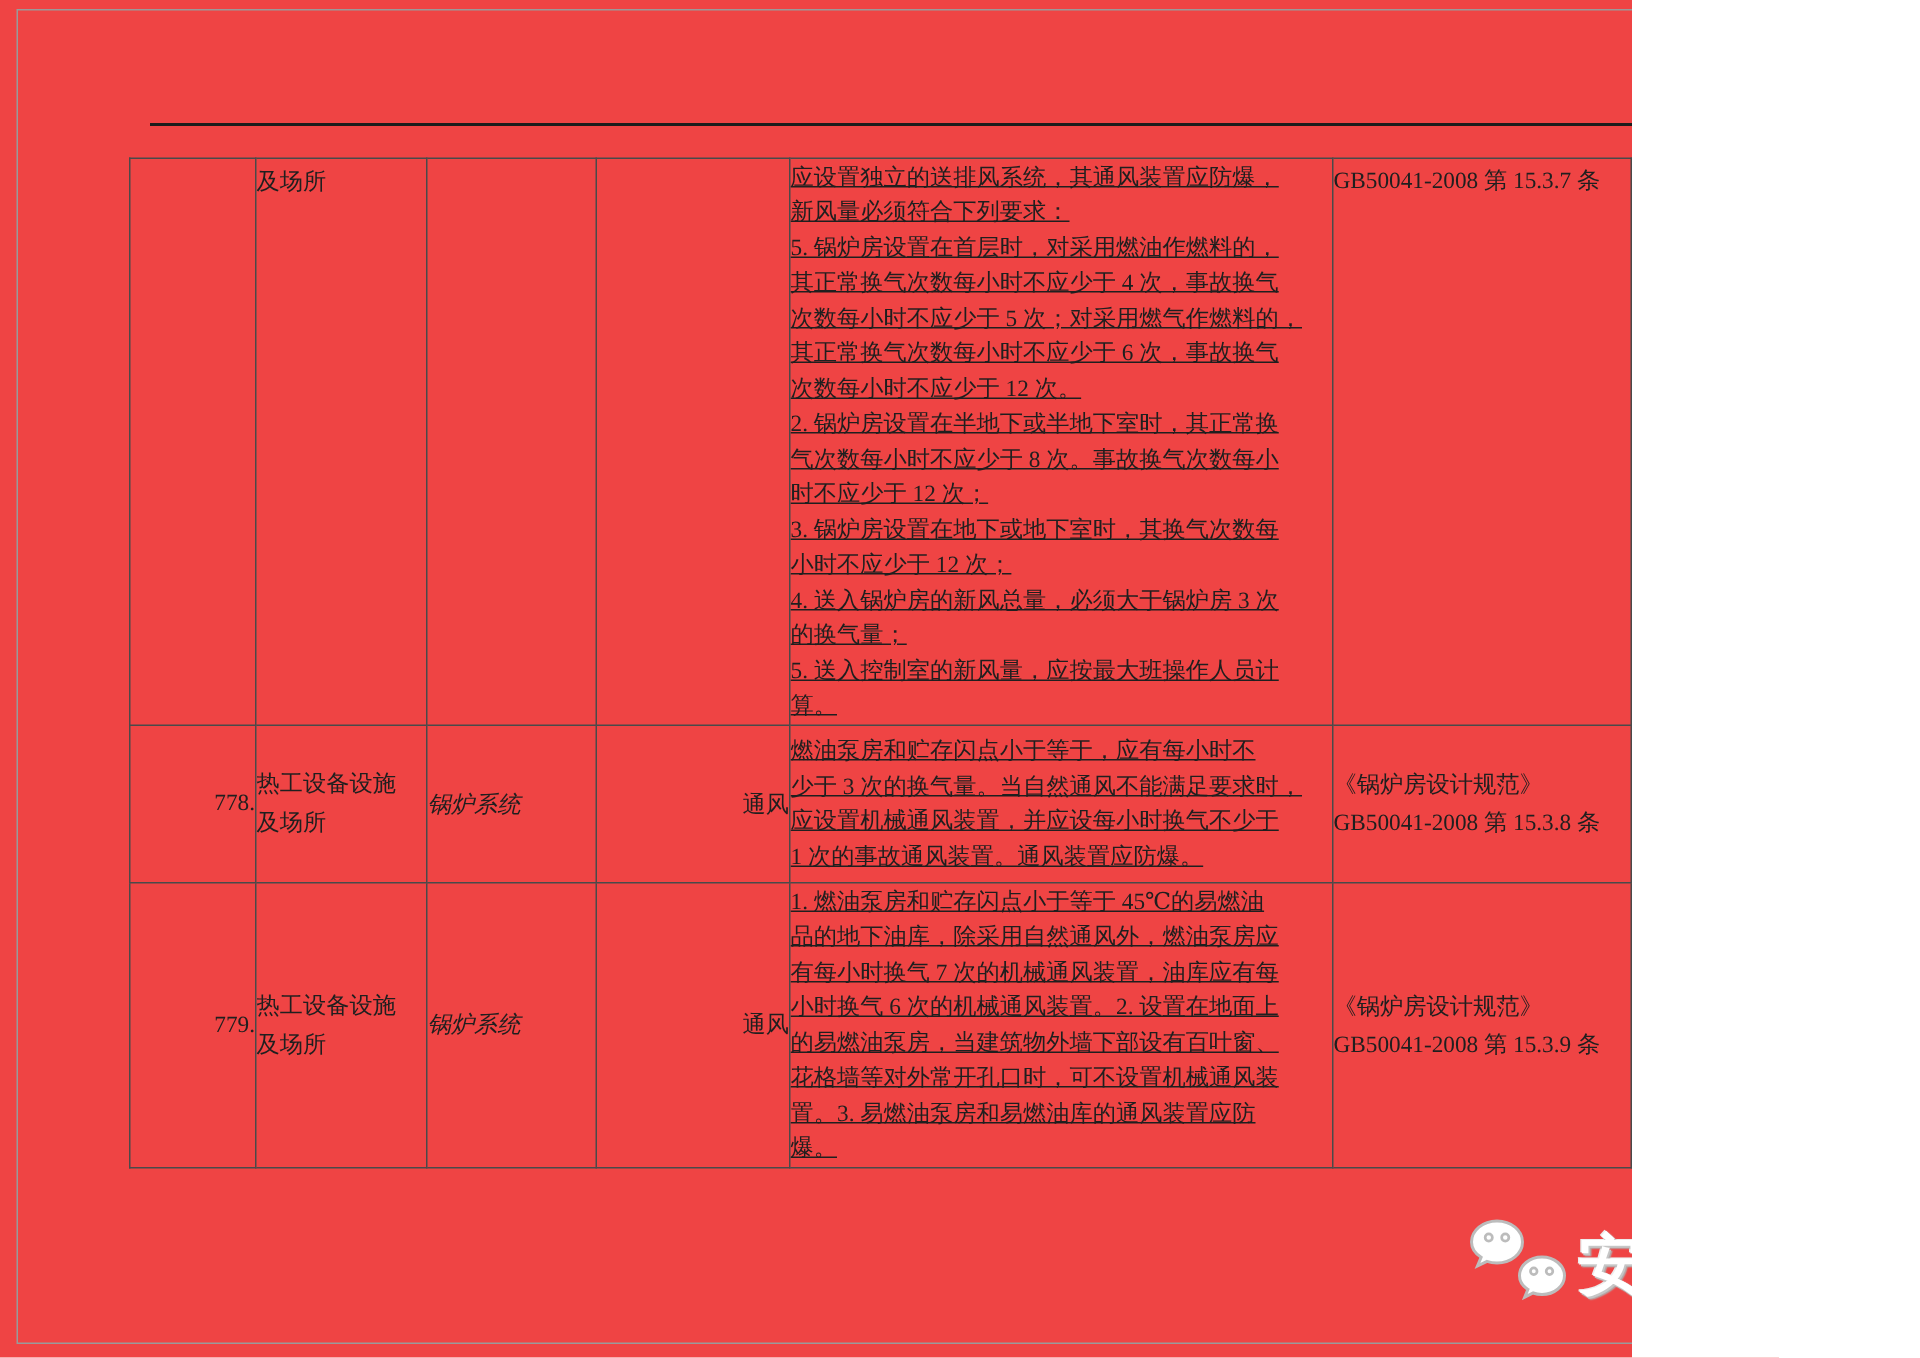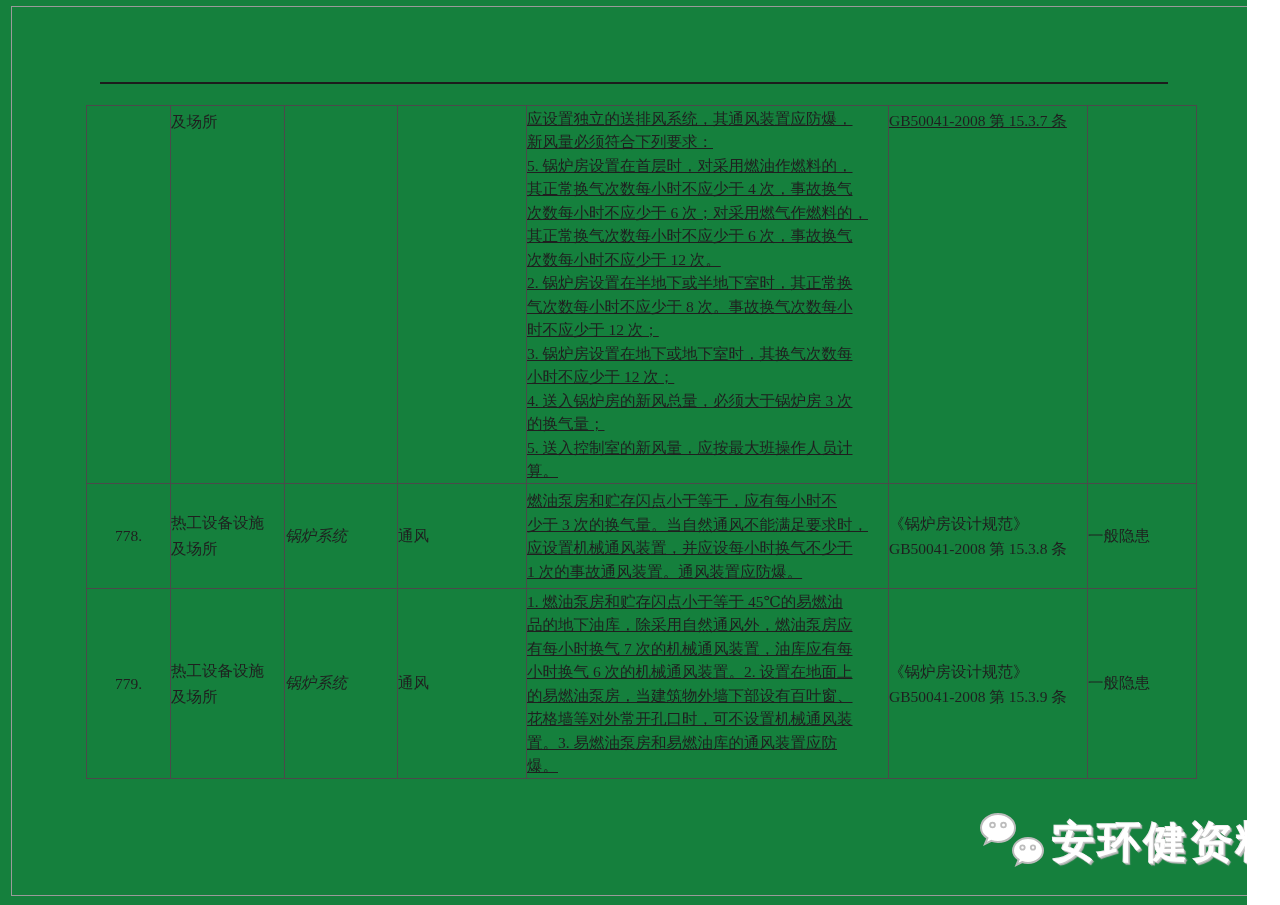--- a/index.html
+++ b/index.html
@@ -3,23 +3,23 @@
 <meta charset="utf-8">
 <style>
   html, body {
     margin: 0;
     padding: 0;
     background: #ffffff;
     font-family: "Liberation Serif", "DejaVu Serif", serif;
   }
   #stage {
     position: relative;
-    width: 1247px;
+    width: 1088px;
     height: 905px;
-    background: #15803d;
+    background: #ef4444;
     overflow: hidden;
     color: #1f1f1f;
   }
   #page-border {
     position: absolute;
     left: 11px; top: 6px;
     width: 1259px; height: 890px;
     border: 1px solid #9a9a9a;
     box-sizing: border-box;
   }
@@ -40,36 +40,36 @@
   }
   table.audit td {
     border: 1.5px solid #4a4a4a;
     padding: 0;
     vertical-align: middle;
     overflow: hidden;
     box-sizing: border-box;
   }
   .line { line-height: 23.5px; }
 
-  td.col-serial   { text-align: center; }
+  td.col-serial   { text-align: right; }
   td.col-location { padding-left: 12px; }
   td.col-location .line { line-height: 26px; }
   td.col-system   { padding-left: 12px; font-style: italic; }
-  td.col-category { padding-left: 14px; }
+  td.col-category { padding-left: 14px; text-align: right; }
   td.col-requirement {
     vertical-align: top;
     padding: 2px 3px 0 7px;
     text-decoration: underline;
   }
   td.col-basis { padding-left: 9px; }
   td.col-basis .line { line-height: 25px; }
   td.col-severity { padding-left: 10px; }
 
   tr.continuation td.col-location { vertical-align: top; padding-top: 3px; }
-  tr.continuation td.col-basis    { vertical-align: top; padding-top: 2px; text-decoration: underline; }
+  tr.continuation td.col-basis    { vertical-align: top; padding-top: 2px; }
 
   #watermark {
     position: absolute;
     left: 978px; top: 812px;
     display: flex;
     align-items: center;
     gap: 6px;
   }
   #watermark-label {
     font-family: "Liberation Sans", "DejaVu Sans", sans-serif;
@@ -110,21 +110,21 @@
           <td class="col-location">
             <div class="line">及场所</div>
           </td>
           <td class="col-system"></td>
           <td class="col-category"></td>
           <td class="col-requirement">
             <div class="line">应设置独立的送排风系统，其通风装置应防爆，</div>
             <div class="line">新风量必须符合下列要求：</div>
             <div class="line">5. 锅炉房设置在首层时，对采用燃油作燃料的，</div>
             <div class="line">其正常换气次数每小时不应少于 4 次，事故换气</div>
-            <div class="line">次数每小时不应少于 6 次；对采用燃气作燃料的，</div>
+            <div class="line">次数每小时不应少于 5 次；对采用燃气作燃料的，</div>
             <div class="line">其正常换气次数每小时不应少于 6 次，事故换气</div>
             <div class="line">次数每小时不应少于 12 次。</div>
             <div class="line">2. 锅炉房设置在半地下或半地下室时，其正常换</div>
             <div class="line">气次数每小时不应少于 8 次。事故换气次数每小</div>
             <div class="line">时不应少于 12 次；</div>
             <div class="line">3. 锅炉房设置在地下或地下室时，其换气次数每</div>
             <div class="line">小时不应少于 12 次；</div>
             <div class="line">4. 送入锅炉房的新风总量，必须大于锅炉房 3 次</div>
             <div class="line">的换气量；</div>
             <div class="line">5. 送入控制室的新风量，应按最大班操作人员计</div>

